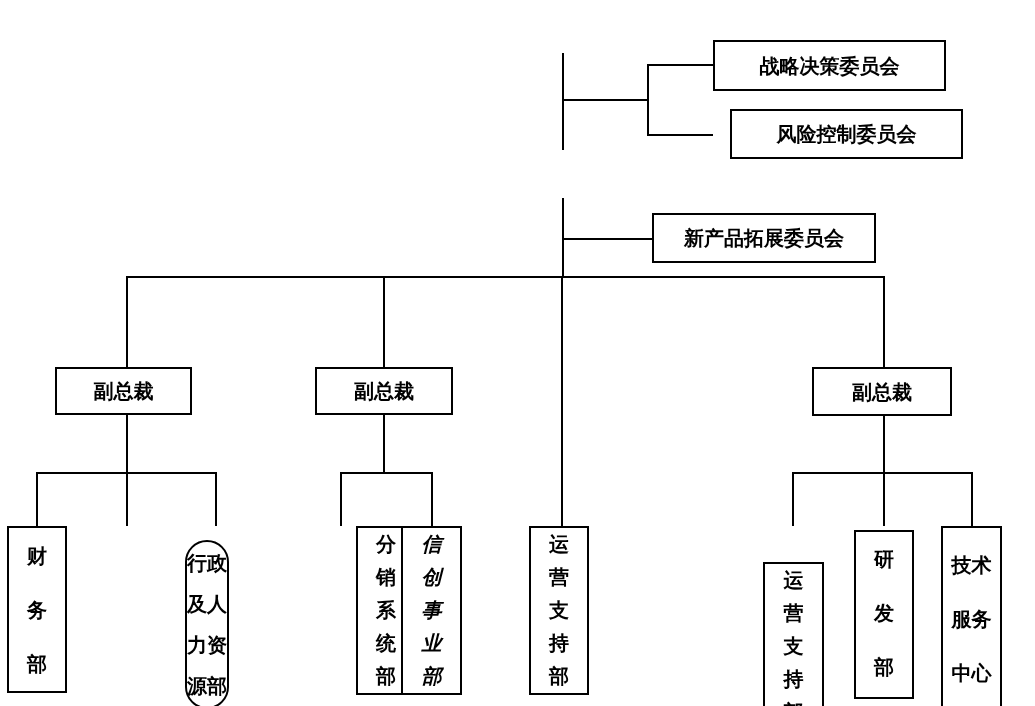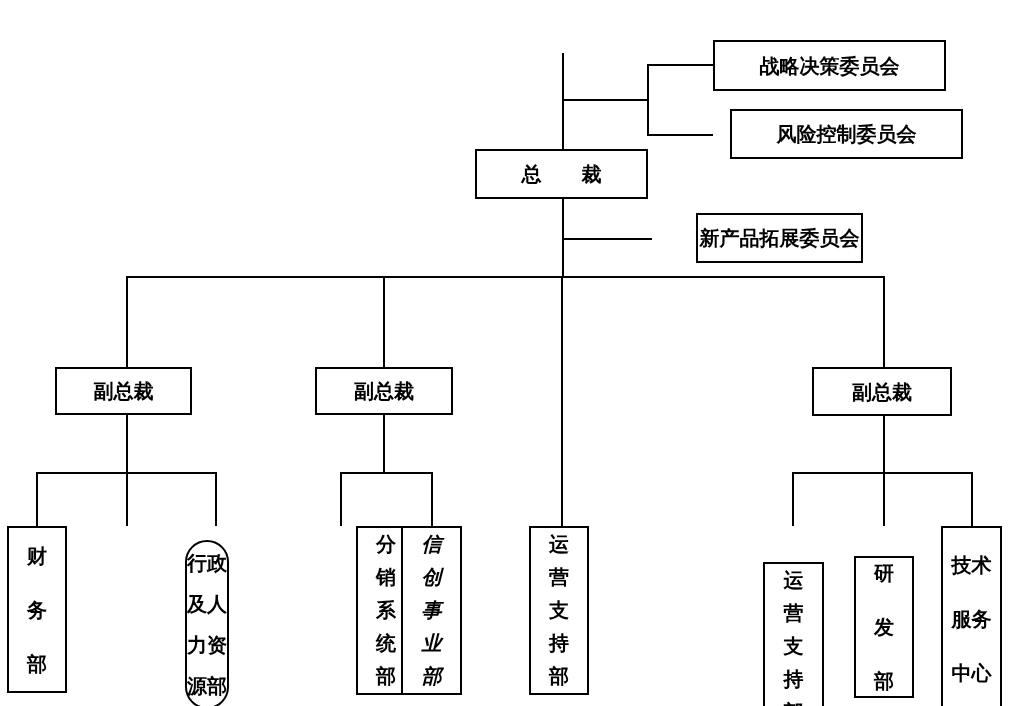--- a/index.html
+++ b/index.html
@@ -71,25 +71,22 @@
   <div class="line" style="left:971px;top:472px;width:2px;height:54px;"></div>
 
 
   <div class="node" style="left:713px;top:40px;width:233px;height:51px;">
     <span>战略决策委员会</span>
   </div>
   <div class="node" style="left:713px;top:109px;width:233px;height:50px;margin-left:17px;">
     <span>风险控制委员会</span>
   </div>
 
-  <div class="node" style="left:475px;top:149px;width:173px;height:50px;">
-    <span>总　　裁</span>
-  </div>
 
-  <div class="node" style="left:652px;top:213px;width:167px;height:50px;margin-left:44px;">
+  <div class="node" style="left:652px;top:213px;width:224px;height:50px;">
     <span>新产品拓展委员会</span>
   </div>
 
   <div class="node" style="left:55px;top:367px;width:137px;height:48px;">
     <span>副总裁</span>
   </div>
   <div class="node" style="left:315px;top:367px;width:138px;height:48px;">
     <span>副总裁</span>
   </div>
   <div class="node" style="left:812px;top:367px;width:140px;height:49px;">
@@ -107,20 +104,20 @@
   </div>
   <div class="node vbox" style="left:401px;top:526px;width:61px;height:169px;font-style:italic;">
     <span class="col1 lh33">信创事业部</span>
   </div>
   <div class="node vbox" style="left:529px;top:526px;width:60px;height:169px;">
     <span class="col1 lh33">运营支持部</span>
   </div>
   <div class="node vbox" style="left:763px;top:526px;width:61px;height:168px;margin-top:36px;">
     <span class="col1 lh33">运营支持部</span>
   </div>
-  <div class="node vbox" style="left:854px;top:556px;width:60px;height:142px;">
+  <div class="node vbox" style="left:854px;top:530px;width:60px;height:169px;font-family:Liberation Mono, monospace;">
     <span class="col1 lh54">研发部</span>
   </div>
   <div class="node vbox" style="left:941px;top:526px;width:61px;height:185px;">
     <span class="col2 lh54">技术服务中心</span>
   </div>
 
 </div>
 
 </body></html>

